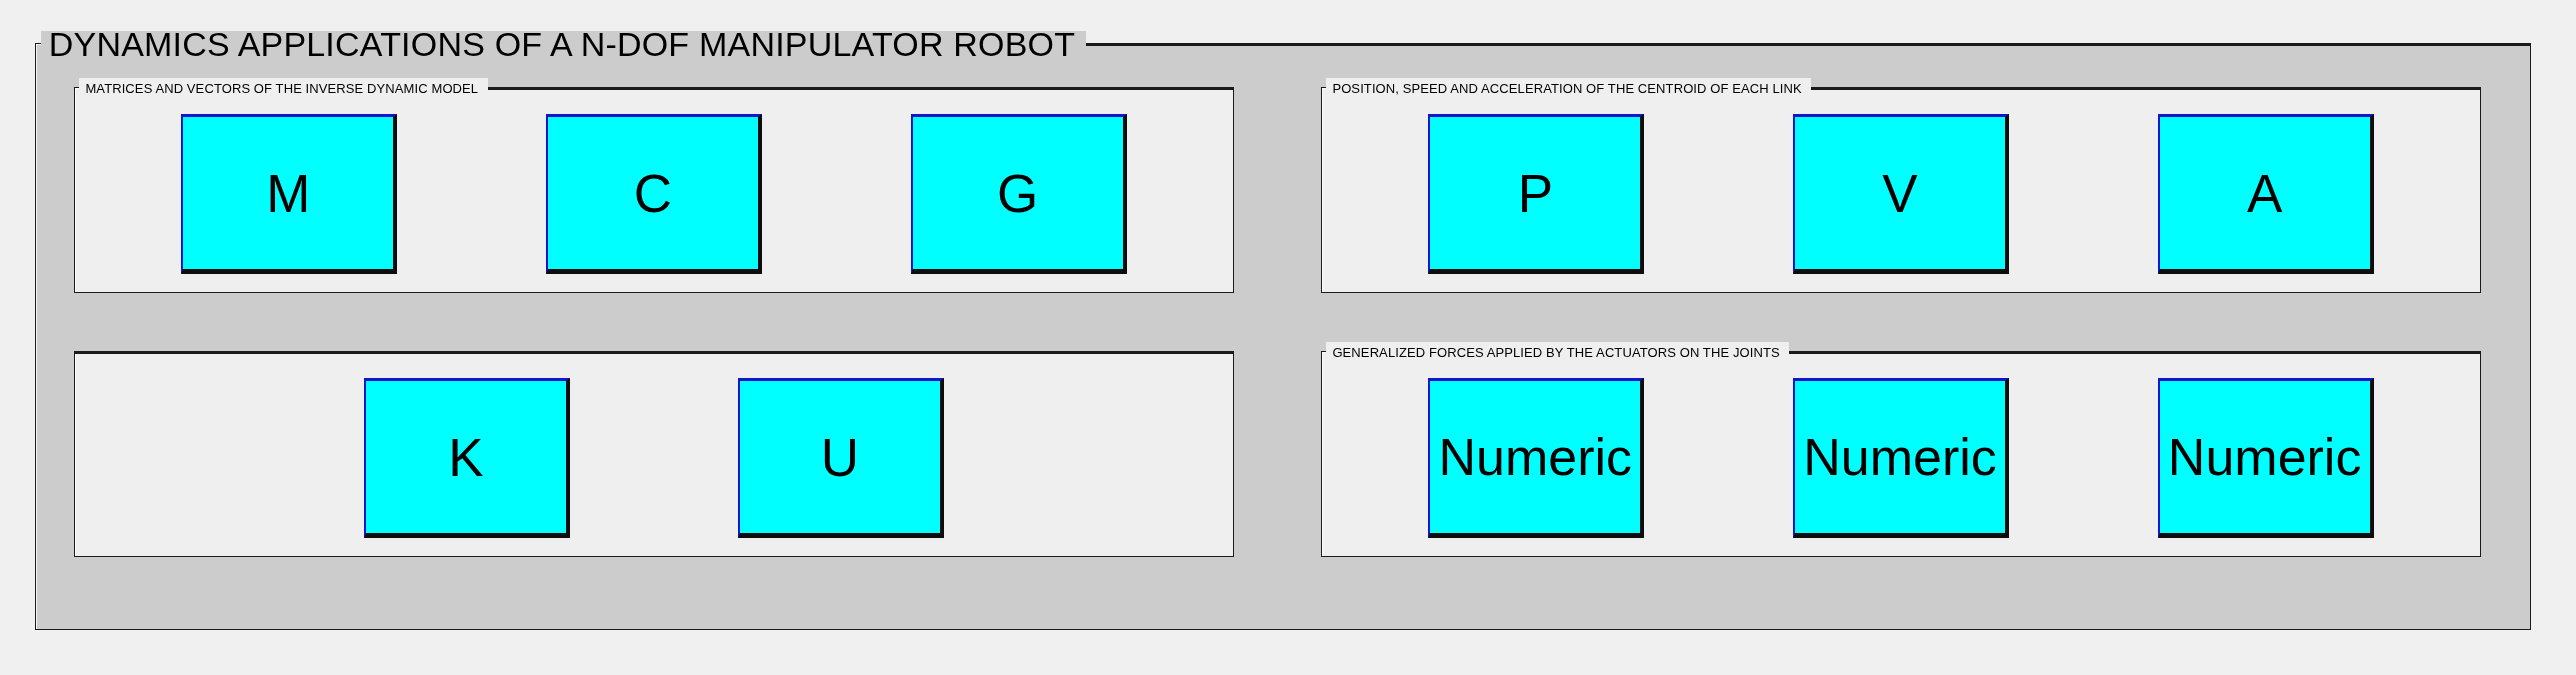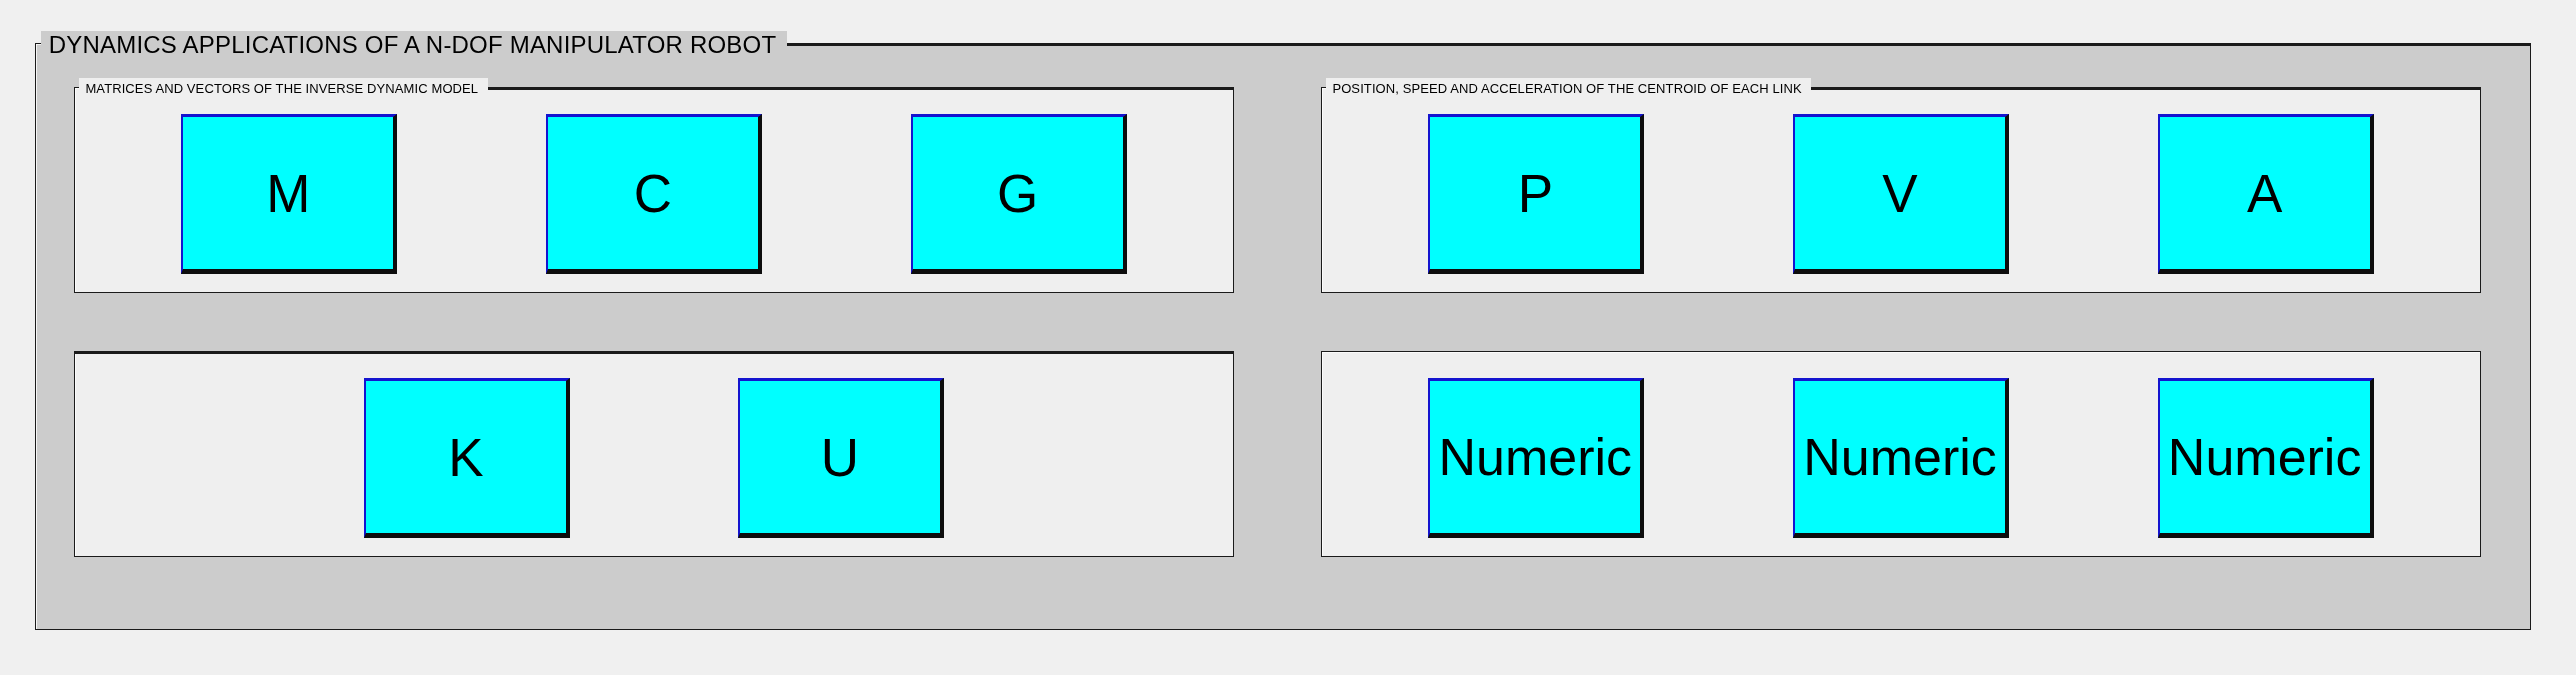--- a/index.html
+++ b/index.html
@@ -32,21 +32,21 @@
     top: -16px;
     width: 100%;
     height: 32px;
     display: flex;
     align-items: center;
     pointer-events: none;
   }
   .outer-title-text {
     background: #cccccc;
     color: #000000;
-    font-size: 24px;
+    font-size: 34px;
     line-height: 27px;
     letter-spacing: 0.2px;
     padding: 0 11.2px 0 8px;
     white-space: nowrap;
     margin-left: 4.8px;
   }
   .outer-title-rule {
     flex: 1 1 auto;
     height: 0;
     border-top: 2.4px solid #1a1a1a;
@@ -184,20 +184,24 @@
     <div class="inner-title-row">
       <span class="inner-title-rule"></span>
     </div>
     <div class="btn-row center">
       <button class="gui-button sq">K</button>
       <button class="gui-button sq">U</button>
     </div>
   </div>
 
   <div class="inner-panel ip-br">
+    <div class="inner-title-row">
+      <span class="inner-title-text">GENERALIZED FORCES APPLIED BY THE ACTUATORS ON THE JOINTS</span>
+      <span class="inner-title-rule"></span>
+    </div>
     <div class="btn-row spread">
       <button class="gui-button word">Numeric</button>
       <button class="gui-button word">Numeric</button>
       <button class="gui-button word">Numeric</button>
     </div>
   </div>
 
 </div>
 
 

